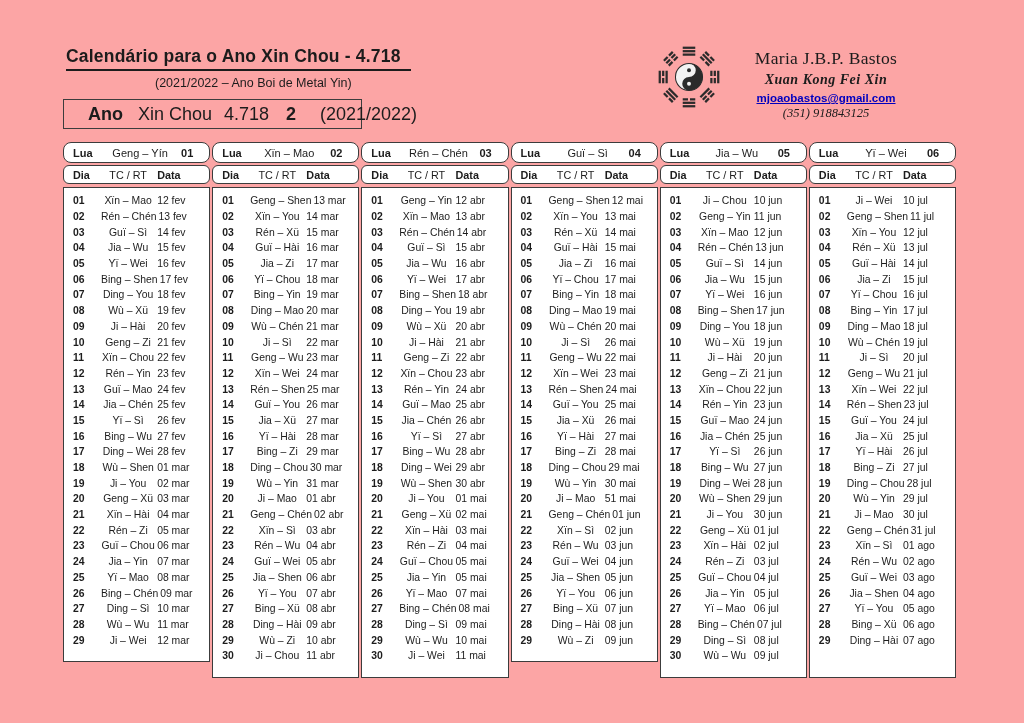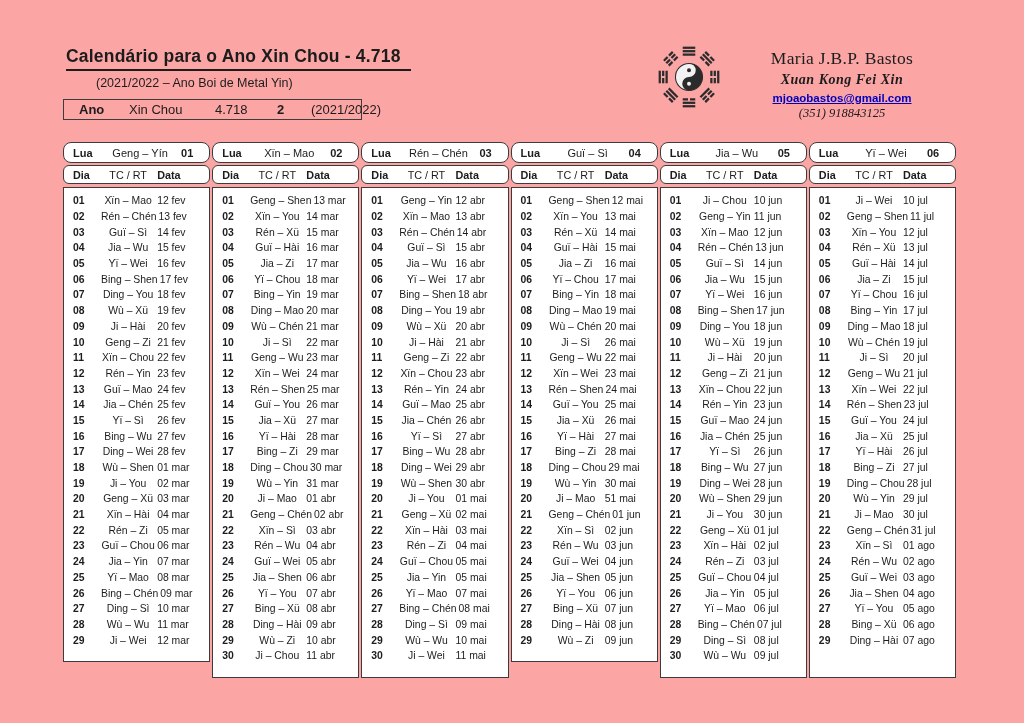--- a/index.html
+++ b/index.html
@@ -2,35 +2,35 @@
 <html><head>
 <meta charset="utf-8">
 <style>
   html,body{margin:0;padding:0;background:#e8e8e8;}
   .page{position:relative;width:1024px;height:723px;background:#fca5a5;overflow:hidden;
         font-family:"Liberation Sans",sans-serif;color:#1c1c1c;}
   
   .title-block{position:absolute;left:66px;top:46px;}
   .title{font-size:17.5px;font-weight:bold;letter-spacing:.2px;
          border-bottom:2px solid #1c1c1c;padding-bottom:2px;padding-right:10px;display:inline-block;}
-  .subtitle{margin-left:30px;margin-top:5px;font-size:12.5px;}
-  .brand{position:absolute;left:656px;top:44px;display:flex;align-items:flex-start;gap:30px;}
+  .subtitle{margin-left:30px;margin-top:5px;font-size:12.5px;text-align:center;}
+  .brand{position:absolute;left:656px;top:44px;display:flex;align-items:flex-start;gap:14px;}
   .logo{width:66px;height:66px;}
   .contact{text-align:center;padding-top:4px;min-width:180px;}
   .author{font-family:"Liberation Serif",serif;font-size:17.5px;letter-spacing:.3px;}
   .school{font-family:"Liberation Serif",serif;font-style:italic;font-weight:bold;
           font-size:14px;margin-top:3px;letter-spacing:.5px;}
   .email{display:block;color:#0000bf;font-size:11.5px;font-weight:bold;
          text-decoration:underline;margin-top:4px;cursor:pointer;}
   .phone{font-family:"Liberation Serif",serif;font-size:12.5px;margin-top:2px;font-style:italic;}
   
-  .ano-box{position:absolute;left:63px;top:99px;width:299px;height:21px;
+  .ano-box{position:absolute;left:63px;top:99px;width:299px;height:30px;
            border:1.6px solid #3c3c3c;display:grid;
            grid-template-columns:50px 86px 62px 34px auto;align-items:center;
-           padding-left:15px;font-size:13px;box-sizing:border-box;}
+           padding-left:24px;font-size:18px;box-sizing:border-box;}
   .b{font-weight:bold;}
   
   .months{position:absolute;left:63px;top:142px;width:893px;display:flex;gap:2px;}
   .month{flex:1 1 0;display:flex;flex-direction:column;min-width:0;}
   .box{border:1.5px solid #3c3c3c;box-sizing:border-box;background:#fff;}
   .lua-box{height:21px;margin-bottom:2px;display:grid;
            grid-template-columns:36px 1fr 32px;align-items:center;
            padding:0 6px 0 9px;font-size:11px;border-radius:8px;}
   .dia-box{height:19px;margin-bottom:3px;display:grid;
            grid-template-columns:28px 1fr 46px;align-items:center;

